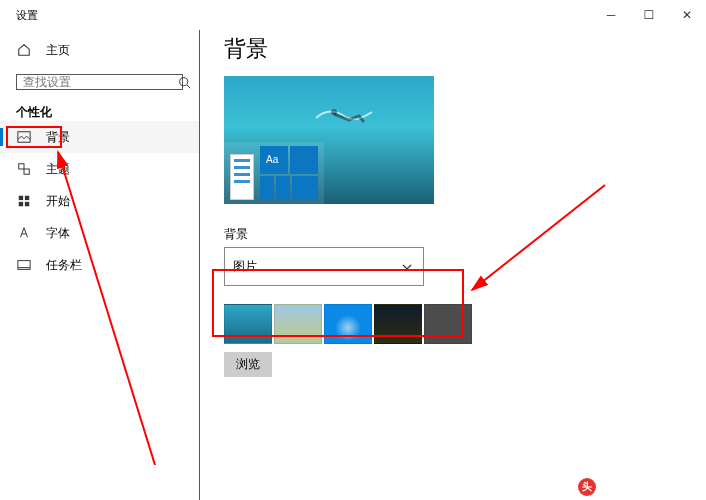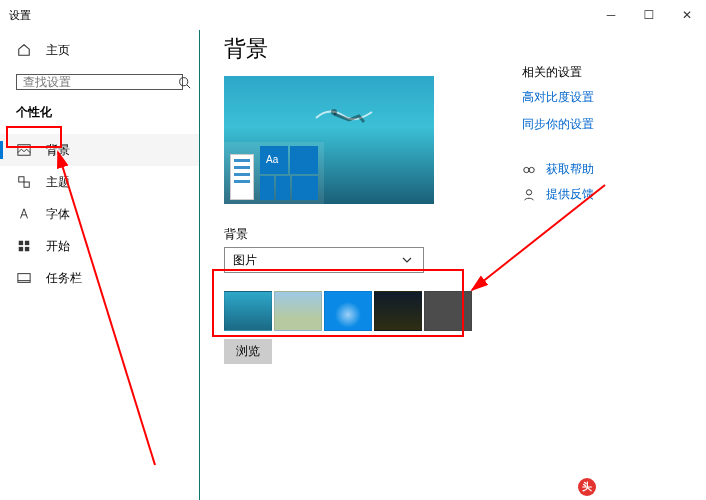--- a/index.html
+++ b/index.html
@@ -11,21 +11,21 @@
     width: 706px;
     height: 500px;
     overflow: hidden;
     position: relative;
   }
   
   .titlebar {
     display: flex;
     align-items: center;
     height: 30px;
-    padding-left: 9px;
+    padding-left: 16px;
   }
   .titlebar .title { font-size: 11px; }
   .win-controls {
     margin-left: auto;
     display: flex;
   }
   .win-controls div {
     width: 38px;
     height: 30px;
     display: flex;
@@ -71,21 +71,21 @@
     border: none;
     outline: none;
     flex: 1;
     font-size: 12px;
     background: transparent;
   }
   .section-label {
     padding-left: 16px;
     font-size: 12px;
     font-weight: 600;
-    margin-bottom: 13px;
+    margin-bottom: 0;
   }
   .icon {
     width: 16px;
     height: 16px;
     display: inline-flex;
     align-items: center;
     justify-content: center;
   }
   svg { display:block; }
   
@@ -134,21 +134,21 @@
   .preview .tile.b { left:66px; bottom:30px; width:28px; height:28px; }
   .preview .tile.c { left:36px; bottom:4px; width:14px; height:24px; }
   .preview .tile.d { left:52px; bottom:4px; width:14px; height:24px; }
   .preview .tile.e { left:68px; bottom:4px; width:26px; height:24px; }
   .preview .tile.a::after { content:"Aa"; color:#fff; font-size:10px; position:absolute; top:8px; left:6px; }
 
   .field-label { font-size: 12px; margin-bottom: 4px; }
   .dropdown {
     border: 1px solid #888;
     width: 200px;
-    height: 26px;
+    height: 39px;
     display: flex;
     align-items: center;
     padding: 0 8px;
     justify-content: space-between;
     margin-bottom: 18px;
     font-size: 12px;
   }
   .thumbs {
     display: flex;
     gap: 2px;
@@ -264,37 +264,37 @@
         <svg width="14" height="14" viewBox="0 0 16 16" fill="none" stroke="#333" stroke-width="1.1">
           <rect x="2" y="2" width="6" height="6"></rect>
             <rect x="8" y="8" width="6" height="6"></rect>
         </svg>
       </span>
       <span>主题</span>
     </div>
 
     <div class="nav-item">
       <span class="icon">
-        <svg width="14" height="14" viewBox="0 0 16 16" fill="none" stroke="#333" stroke-width="1.1">
-          <path d="M4 13L8 2l4 11M5.5 9h5"></path>
-        </svg>
-      </span>
-      <span>字体</span>
-    </div>
-
-    <div class="nav-item">
-      <span class="icon">
         <svg width="14" height="14" viewBox="0 0 16 16" fill="#333">
           <rect x="2" y="2" width="5" height="5"></rect>
             <rect x="9" y="2" width="5" height="5"></rect>
             <rect x="2" y="9" width="5" height="5"></rect>
             <rect x="9" y="9" width="5" height="5"></rect>
         </svg>
       </span>
       <span>开始</span>
+    </div>
+
+    <div class="nav-item">
+      <span class="icon">
+        <svg width="14" height="14" viewBox="0 0 16 16" fill="none" stroke="#333" stroke-width="1.1">
+          <path d="M4 13L8 2l4 11M5.5 9h5"></path>
+        </svg>
+      </span>
+      <span>字体</span>
     </div>
 
     <div class="nav-item">
       <span class="icon">
         <svg width="14" height="14" viewBox="0 0 16 16" fill="none" stroke="#333" stroke-width="1.1">
           <rect x="1" y="3" width="14" height="10"></rect>
             <line x1="1" y1="11" x2="15" y2="11"></line>
         </svg>
       </span>
       <span>任务栏</span>
@@ -339,44 +339,20 @@
         <div class="thumb ocean"></div>
         <div class="thumb beach"></div>
         <div class="thumb default"></div>
         <div class="thumb night"></div>
         <div class="thumb gray"></div>
       </div>
       <button class="browse-btn">浏览</button>
 
     </div>
 
-    <div class="main-right">
-      <div class="right-heading">相关的设置</div>
-      <a class="link">高对比度设置</a>
-      <a class="link">同步你的设置</a>
-      <div style="height:18px"></div>
-      <div class="help-row">
-        <span class="hicon">
-          <svg width="14" height="14" viewBox="0 0 16 16" fill="none" stroke="#333" stroke-width="1.1">
-            <circle cx="5" cy="8" r="3"></circle>
-              <circle cx="11" cy="8" r="3"></circle>
-          </svg>
-        </span>
-        <span>获取帮助</span>
-      </div>
-      <div class="help-row">
-        <span class="hicon">
-          <svg width="14" height="14" viewBox="0 0 16 16" fill="none" stroke="#333" stroke-width="1.1">
-            <circle cx="8" cy="5" r="3"></circle>
-              <path d="M3 14c1-3 9-3 10 0"></path>
-          </svg>
-        </span>
-        <span>提供反馈</span>
-      </div>
-    </div>
   </div>
 </div>
 
 <div class="annot-box nav"></div>
 <div class="annot-box thumbs"></div>
 
 <svg class="overlay">
   <defs>
     <marker id="ah" markerWidth="10" markerHeight="10" refX="8" refY="3" orient="auto">
       <path d="M0,0 L9,3 L0,6 Z" fill="#ff0000"></path>

